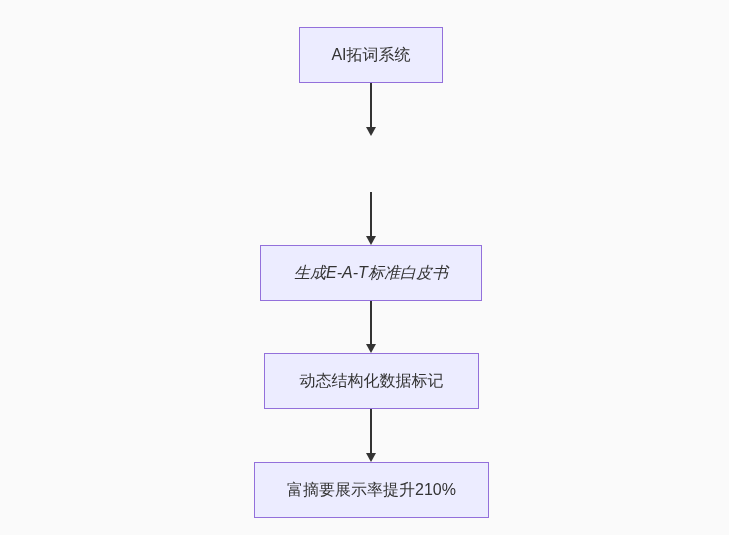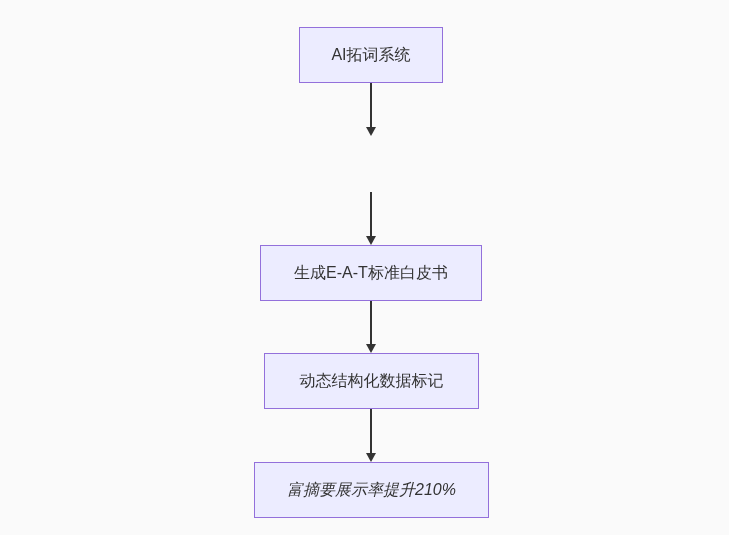--- a/index.html
+++ b/index.html
@@ -61,29 +61,29 @@
     <div class="line"></div>
     <div class="head"></div>
   </div>
 
 
   <div class="arrow" style="left:366px; top:180px; height:53px;">
     <div class="line"></div>
     <div class="head"></div>
   </div>
 
-  <div class="node" style="left:260px; top:233px; width:222px; height:56px;">生成E-A-T标准白皮书</div>
+  <div class="node" style="left:260px; top:233px; width:222px; height:56px;font-style:italic;">生成E-A-T标准白皮书</div>
 
   <div class="arrow" style="left:366px; top:289px; height:52px;">
     <div class="line"></div>
     <div class="head"></div>
   </div>
 
   <div class="node" style="left:264px; top:341px; width:215px; height:56px;text-align:center;">动态结构化数据标记</div>
 
   <div class="arrow" style="left:366px; top:397px; height:53px;">
     <div class="line"></div>
     <div class="head"></div>
   </div>
 
-  <div class="node" style="left:254px; top:450px; width:235px; height:56px;font-style:italic;">富摘要展示率提升210%</div>
+  <div class="node" style="left:254px; top:450px; width:235px; height:56px;">富摘要展示率提升210%</div>
 
 </div>
 
 </body></html>

